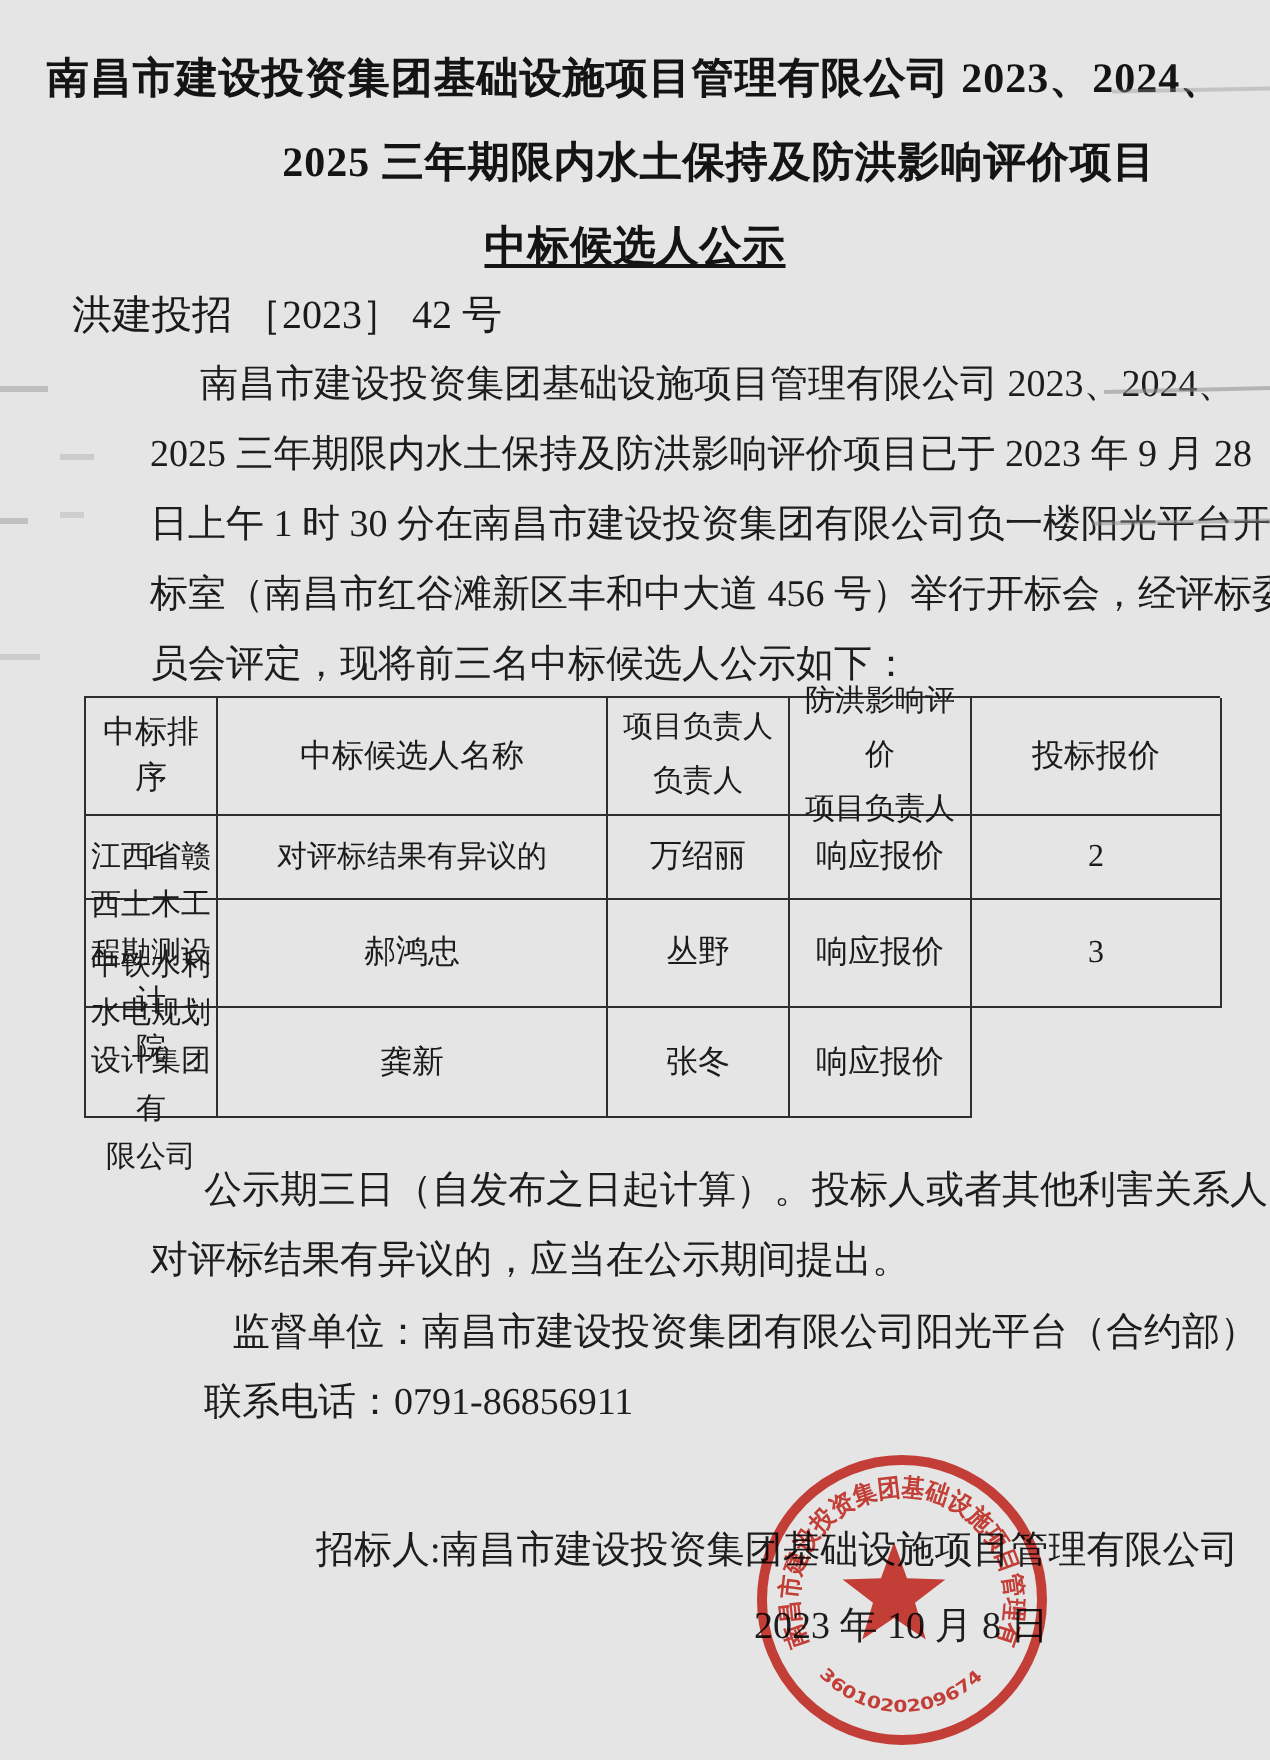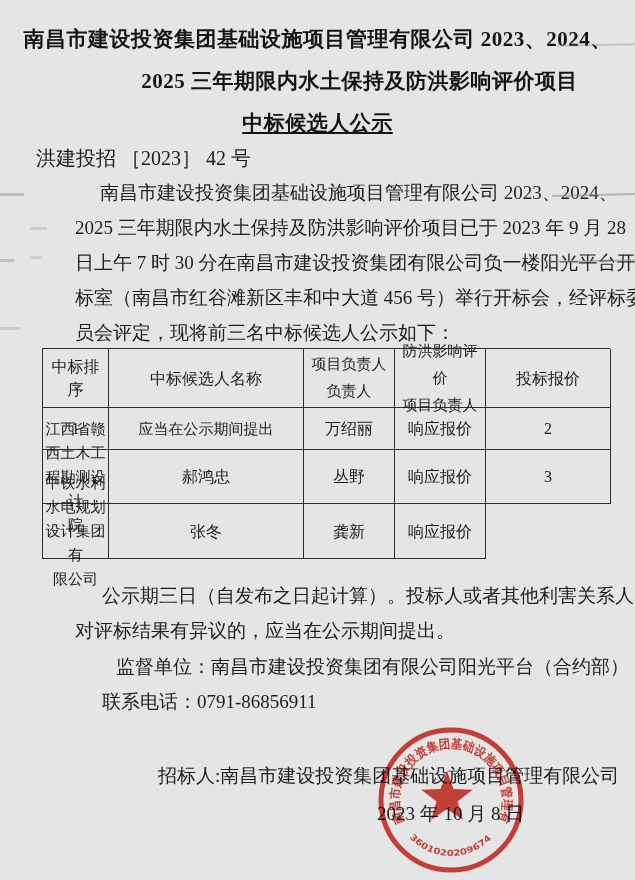--- a/index.html
+++ b/index.html
@@ -65,51 +65,51 @@
 <div class="page">
 
   <div class="tl t1">南昌市建设投资集团基础设施项目管理有限公司 2023、2024、</div>
   <div class="tl t2">2025 三年期限内水土保持及防洪影响评价项目</div>
   <div class="tl t3">中标候选人公示</div>
   <div class="docnum">洪建投招 ［2023］ 42 号</div>
 
   <div class="intro">
     <div class="iline first">南昌市建设投资集团基础设施项目管理有限公司 2023、2024、</div>
     <div class="iline">2025 三年期限内水土保持及防洪影响评价项目已于 2023 年 9 月 28</div>
-    <div class="iline">日上午 7 时 30 分在南昌市建设投资集团有限公司负一楼阳光平台开</div>
+    <div class="iline">日上午 1 时 30 分在南昌市建设投资集团有限公司负一楼阳光平台开</div>
     <div class="iline">标室（南昌市红谷滩新区丰和中大道 456 号）举行开标会，经评标委</div>
     <div class="iline last">员会评定，现将前三名中标候选人公示如下：</div>
   </div>
 
   <div class="btable">
     <div class="c hc">中标排序</div>
     <div class="c hc">中标候选人名称</div>
     <div class="c hc sm">项目负责人
 负责人</div>
     <div class="c hc sm">防洪影响评价
 项目负责人</div>
     <div class="c hc">投标报价</div>
 
     <div class="c">1</div>
-    <div class="c name">应当在公示期间提出</div>
+    <div class="c name">对评标结果有异议的</div>
     <div class="c">万绍丽</div>
     <div class="c">响应报价</div>
 
     <div class="c">2</div>
     <div class="c name">江西省赣西土木工程勘测设计
 院</div>
     <div class="c">郝鸿忠</div>
     <div class="c">丛野</div>
     <div class="c">响应报价</div>
 
     <div class="c">3</div>
     <div class="c name">中铁水利水电规划设计集团有
 限公司</div>
+    <div class="c">龚新</div>
     <div class="c">张冬</div>
-    <div class="c">龚新</div>
     <div class="c">响应报价</div>
   </div>
 
   <div class="notice">
     <div class="nline first">公示期三日（自发布之日起计算）。投标人或者其他利害关系人</div>
     <div class="nline last">对评标结果有异议的，应当在公示期间提出。</div>
   </div>
 
   <div class="sup">监督单位：南昌市建设投资集团有限公司阳光平台（合约部）</div>
   <div class="phone">联系电话：0791-86856911</div>

